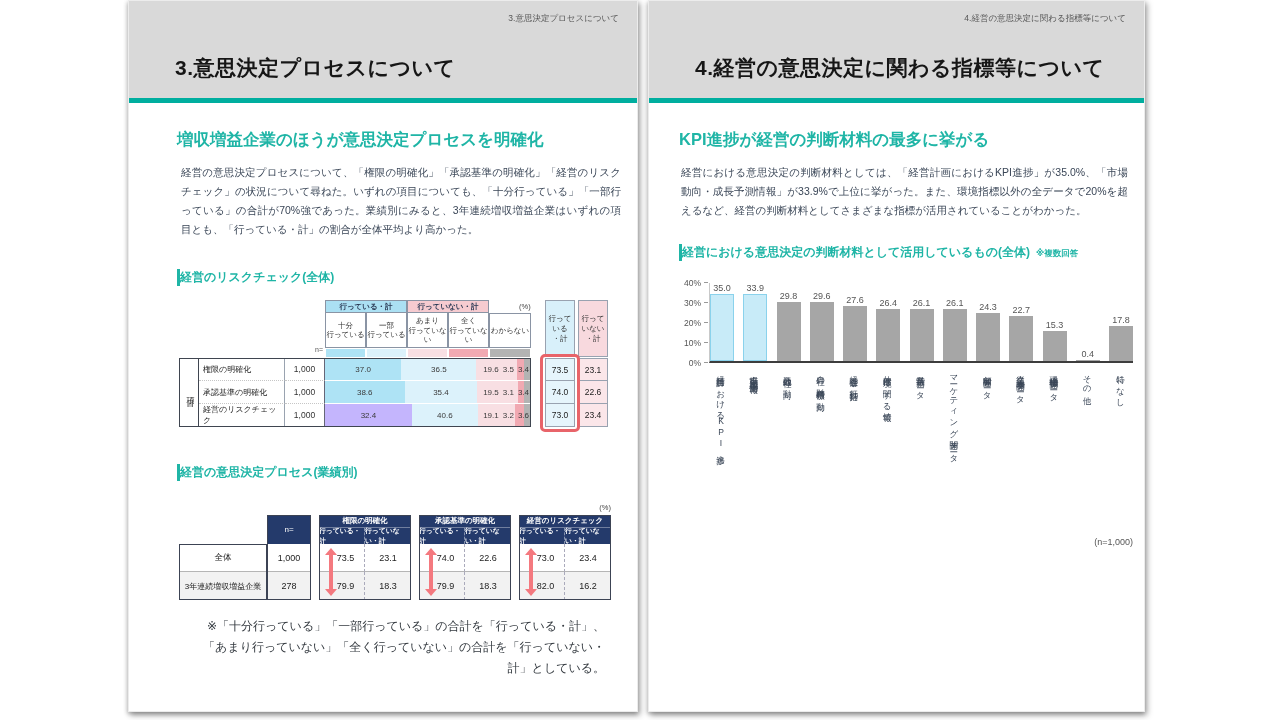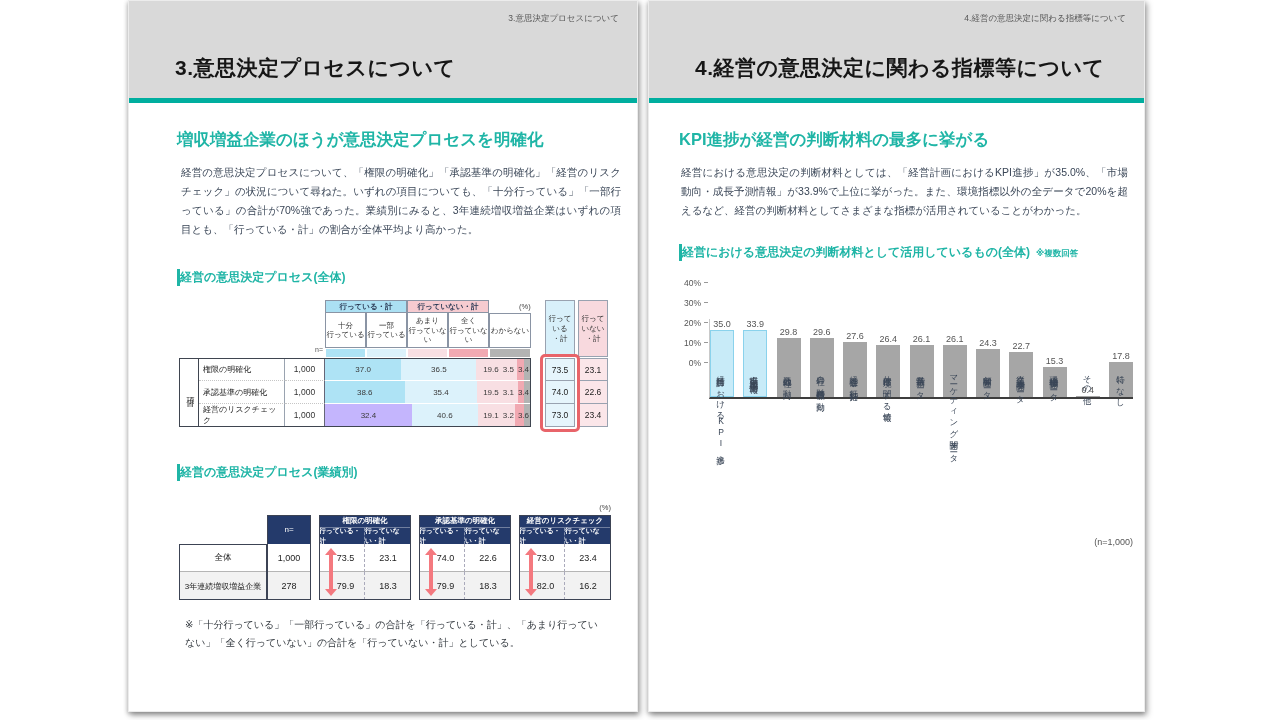--- a/index.html
+++ b/index.html
@@ -91,30 +91,30 @@
   .f-g2  { left: 240px; top: 0; width: 92px; height: 85px; }
   .f-g3  { left: 340px; top: 0; width: 92px; height: 85px; }
   .arrow { position: absolute; width: 12px; top: 33px; height: 48px; z-index: 5; }
   .ar1 { left: 146px; } .ar2 { left: 246px; } .ar3 { left: 346px; }
   .arrow::before, .arrow::after { content: ""; position: absolute; left: 0;
     border-left: 6px solid transparent; border-right: 6px solid transparent; }
   .arrow::before { top: 0; border-bottom: 7px solid #F4797F; }
   .arrow::after  { bottom: 0; border-top: 7px solid #F4797F; }
   .arrow .line { position: absolute; left: 4px; top: 5px; bottom: 5px; width: 4px; background: #F4797F; }
 
-  .footnote { margin: 16px 32px 0 56px; font-size: 10px; line-height: 1.75; color: #33393f; }
+  .footnote { margin: 16px 32px 0 56px; font-size: 12px; line-height: 1.75; color: #33393f; text-align: right; }
 
   
   .chart { position: relative; margin: 8px 0 0 24px; width: 462px; height: 300px; }
   .c-yaxis { position: absolute; left: 0; top: 0; width: 36px; height: 100px; }
   .c-ylab { position: absolute; left: 0; width: 28px; text-align: right; font-size: 8.5px; color: #555; }
   .c-tick { position: absolute; left: 31px; width: 4px; height: 1px; background: #999; }
   .c-plot { position: absolute; left: 36px; top: 14px; width: 424px; height: 80px;
     border-left: 1px solid #c9c9c9; border-bottom: 2px solid #3d3d3d;
-    display: flex; justify-content: space-between; align-items: flex-end; margin-top: 36px; }
+    display: flex; justify-content: space-between; align-items: flex-end; }
   .c-slot { width: 24px; height: 100%; display: flex; flex-direction: column; justify-content: flex-end; align-items: center; }
   .c-val { font-size: 9px; color: #555; margin-bottom: 1px; white-space: nowrap; }
   .c-bar { width: 24px; background: #A6A6A6; }
   .c-bar.hl { background: #C8EBF8; border: 1px solid #8AD2EC; }
   .c-cats { position: absolute; left: 36px; top: 100px; width: 424px; display: flex; justify-content: space-between; }
   .c-cat { width: 24px; display: flex; justify-content: center; }
   .c-cat-t { font-size: 8.5px; color: #3A4657; letter-spacing: 1px; max-height: 190px; }
   .c-n { position: absolute; right: 2px; top: 268px; font-size: 9px; color: #555; }
 </style>
 </head>
@@ -125,21 +125,21 @@
   <div class="page">
     <div class="band">
       <div class="running">3.意思決定プロセスについて</div>
       <div class="ptitle">3.意思決定プロセスについて</div>
     </div>
     <div class="rule"></div>
 
     <div class="headline">増収増益企業のほうが意思決定プロセスを明確化</div>
     <div class="bodytext">経営の意思決定プロセスについて、「権限の明確化」「承認基準の明確化」「経営のリスクチェック」の状況について尋ねた。いずれの項目についても、「十分行っている」「一部行っている」の合計が70%強であった。業績別にみると、3年連続増収増益企業はいずれの項目とも、「行っている・計」の割合が全体平均より高かった。</div>
 
-    <div class="sect">経営の意思決定プロセス(全体)</div>
+    <div class="sect">経営のリスクチェック(全体)</div>
 
     <div class="t1">
       <div class="t1-pct">(%)</div>
       <div class="t1-nlab">n=</div>
       <div class="t1-gh yes">行っている・計</div>
       <div class="t1-gh no">行っていない・計</div>
       <div class="t1-sc sc0 pre">十分
 行っている</div>
       <div class="t1-sc sc1 pre">一部
 行っている</div>

